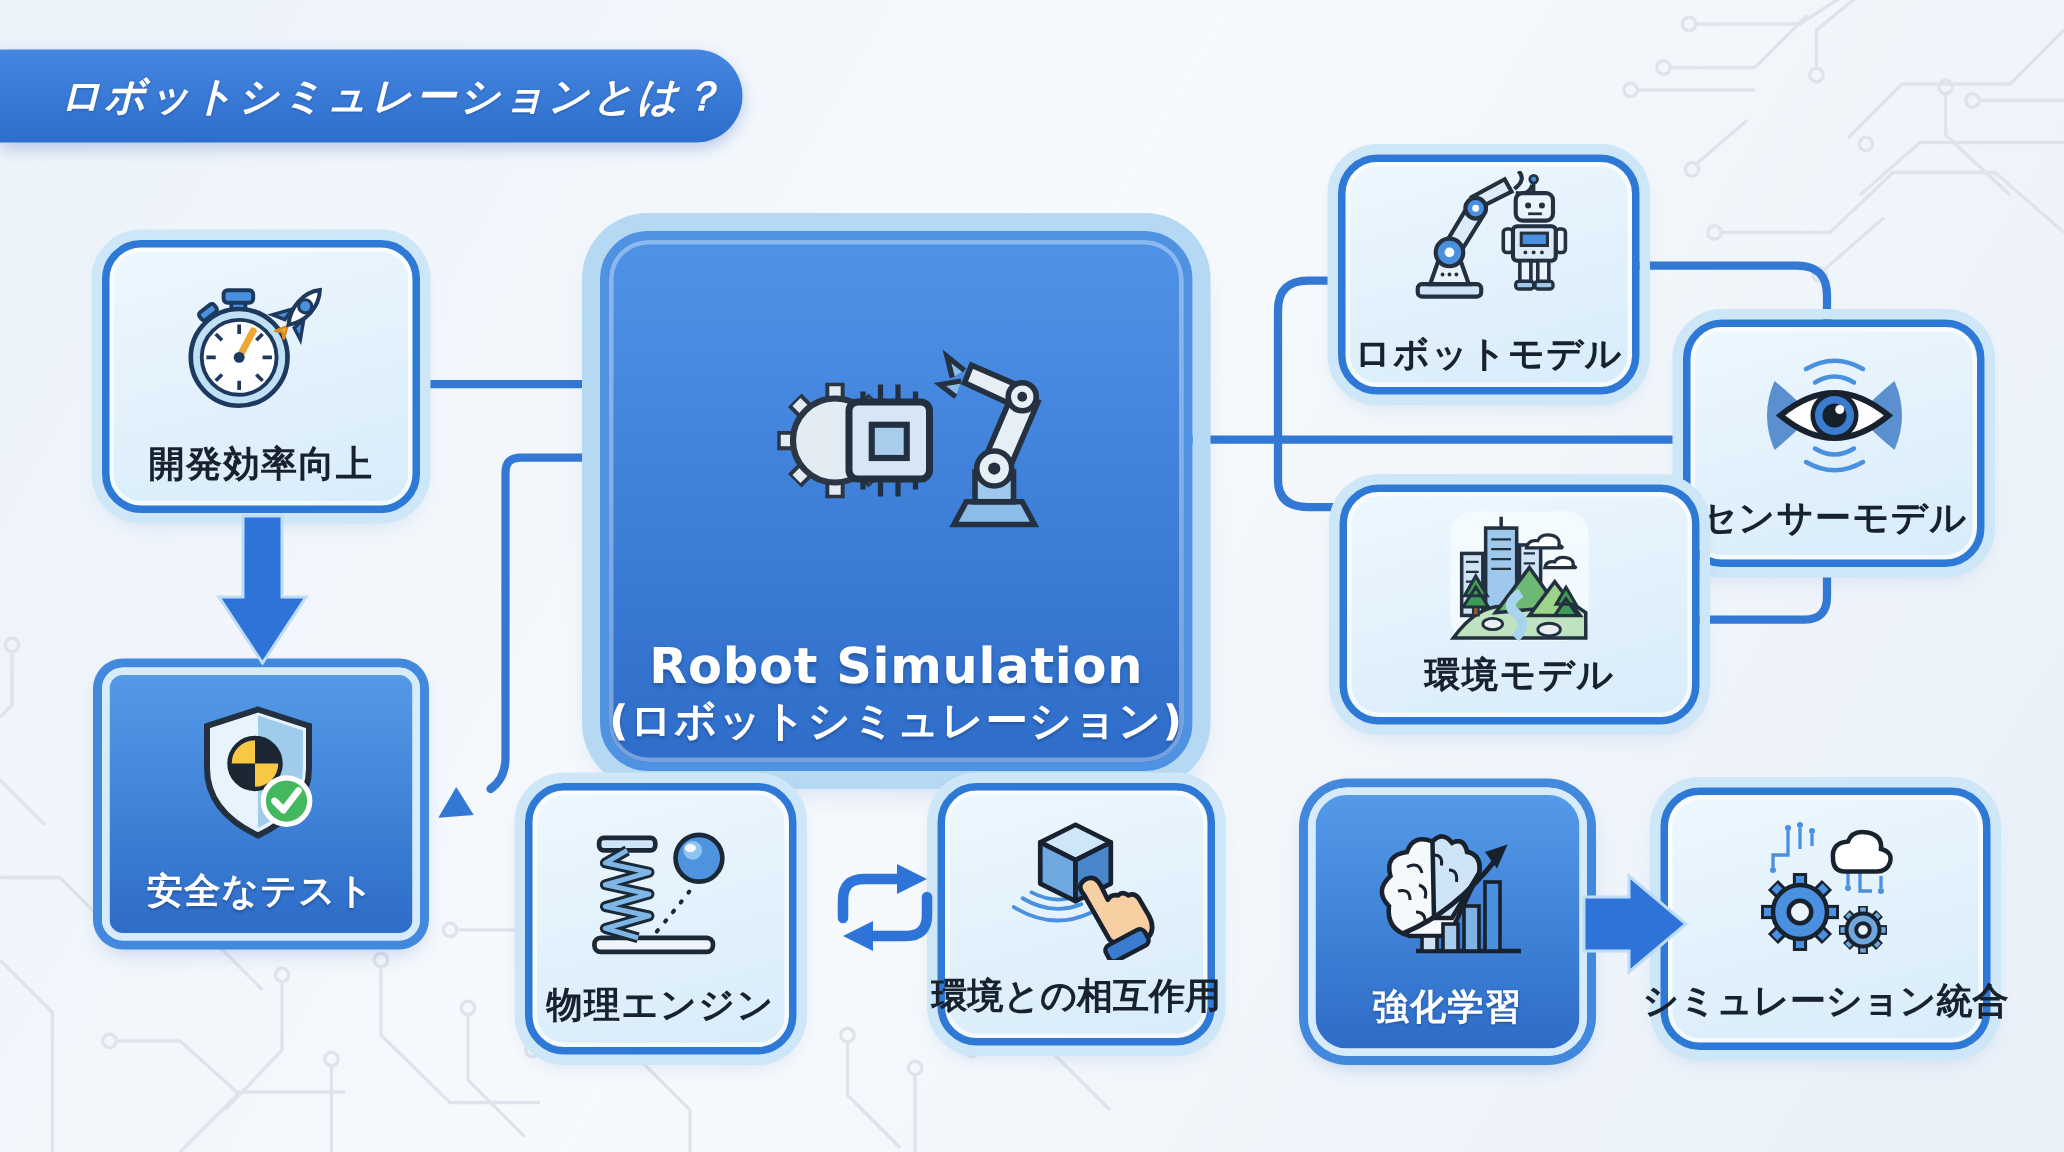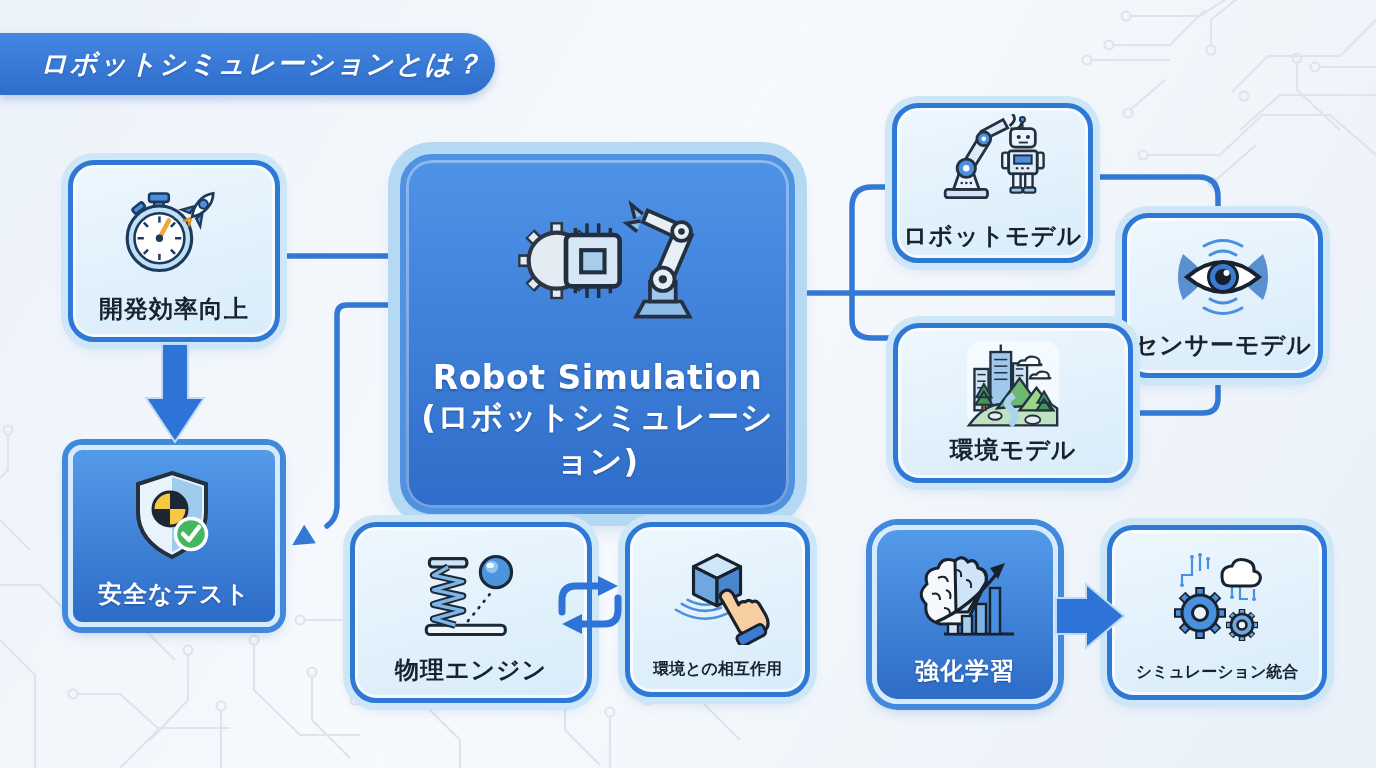--- a/index.html
+++ b/index.html
@@ -35,29 +35,29 @@
   .node-central{
     background:linear-gradient(180deg,#4f93e8 0%,#2e6dc9 100%);
     border:6px solid #4f92e2;border-radius:32px;
     box-shadow:0 0 0 12px #b5d9f3,0 10px 22px rgba(40,90,180,.25),inset 0 0 0 3px rgba(255,255,255,.35);
   }
   .node .icon-wrap{flex:1;display:flex;align-items:center;justify-content:center;width:100%;padding-top:6px;}
   .node .label{
     font-weight:bold;color:#18222e;font-size:24px;letter-spacing:1px;
     padding-bottom:12px;text-align:center;white-space:nowrap;
   }
-  .node .label.small{font-size:16px;letter-spacing:0;}
+  .node .label.small{font-size:24px;letter-spacing:0;}
   .node-dark .label{color:#fff;text-shadow:0 1px 2px rgba(15,45,100,.45);}
   .central-title{
     color:#fff;font-size:33px;font-weight:bold;line-height:1.1;text-align:center;
     text-shadow:0 2px 3px rgba(15,45,100,.4);letter-spacing:.5px;
   }
   .central-subtitle{
-    color:#fff;font-size:32px;font-weight:bold;text-align:center;
-    text-shadow:0 1px 2px rgba(15,45,100,.4);padding-bottom:24px;letter-spacing:1px;
+    color:#fff;font-size:28px;font-weight:bold;text-align:center;
+    text-shadow:0 1px 2px rgba(15,45,100,.4);padding-bottom:8px;letter-spacing:1px;
   }
 </style>
 </head>
 <body>
 
 <div class="canvas">
 
   <svg class="layer" viewBox="0 0 1376 768" fill="none" stroke="#dfe4ec" stroke-width="2.2">
 
     <g>
@@ -311,21 +311,21 @@
         <path d="M24 50 L32 64 H16 Z M24 58 L33 72 H15 Z" fill="#3f9a55" stroke="#233040" stroke-width="2.2"></path>
         <rect x="22" y="72" width="4" height="6" fill="#8a5a34" stroke="#233040" stroke-width="1.5"></rect>
         <path d="M88 58 L95 70 H81 Z M88 66 L96 78 H80 Z" fill="#3f9a55" stroke="#233040" stroke-width="2.2"></path>
         <ellipse cx="36" cy="84" rx="7" ry="4" fill="#e8eef2" stroke="#233040" stroke-width="2"></ellipse>
         <ellipse cx="76" cy="88" rx="8" ry="4.5" fill="#e8eef2" stroke="#233040" stroke-width="2"></ellipse>
       </svg>
     </div>
     <div class="label">環境モデル</div>
   </div>
 
-  <div class="node node-light" style="left:350px;top:522px;width:242px;height:181px;">
+  <div class="node node-light" style="left:350px;top:522px;width:181px;height:181px;">
     <div class="icon-wrap">
       <svg width="116" height="104" viewBox="0 0 110 100">
         <rect x="12" y="80" width="76" height="9" rx="4" fill="#f0f6fb" stroke="#1b2836" stroke-width="3"></rect>
         <rect x="15" y="16" width="36" height="8" rx="3" fill="#cfe4f6" stroke="#1b2836" stroke-width="3"></rect>
         <polyline points="33,24 19,32 47,38 19,46 47,52 19,60 47,66 19,74 40,80" fill="none" stroke="#1b2836" stroke-width="7" stroke-linejoin="round"></polyline>
         <polyline points="33,24 19,32 47,38 19,46 47,52 19,60 47,66 19,74 40,80" fill="none" stroke="#7fb6e8" stroke-width="3.2" stroke-linejoin="round"></polyline>
         <path d="M52 76 Q72 52 76 46" fill="none" stroke="#1b2836" stroke-width="2.6" stroke-dasharray="1 7" stroke-linecap="round"></path>
         <circle cx="79" cy="29" r="15" fill="#4d93dd" stroke="#1b2836" stroke-width="3"></circle>
         <circle cx="75" cy="24" r="6" fill="#8ec4f0"></circle>
         <ellipse cx="73.5" cy="22.5" rx="3.6" ry="2.6" fill="#ffffff" opacity="0.9"></ellipse>

